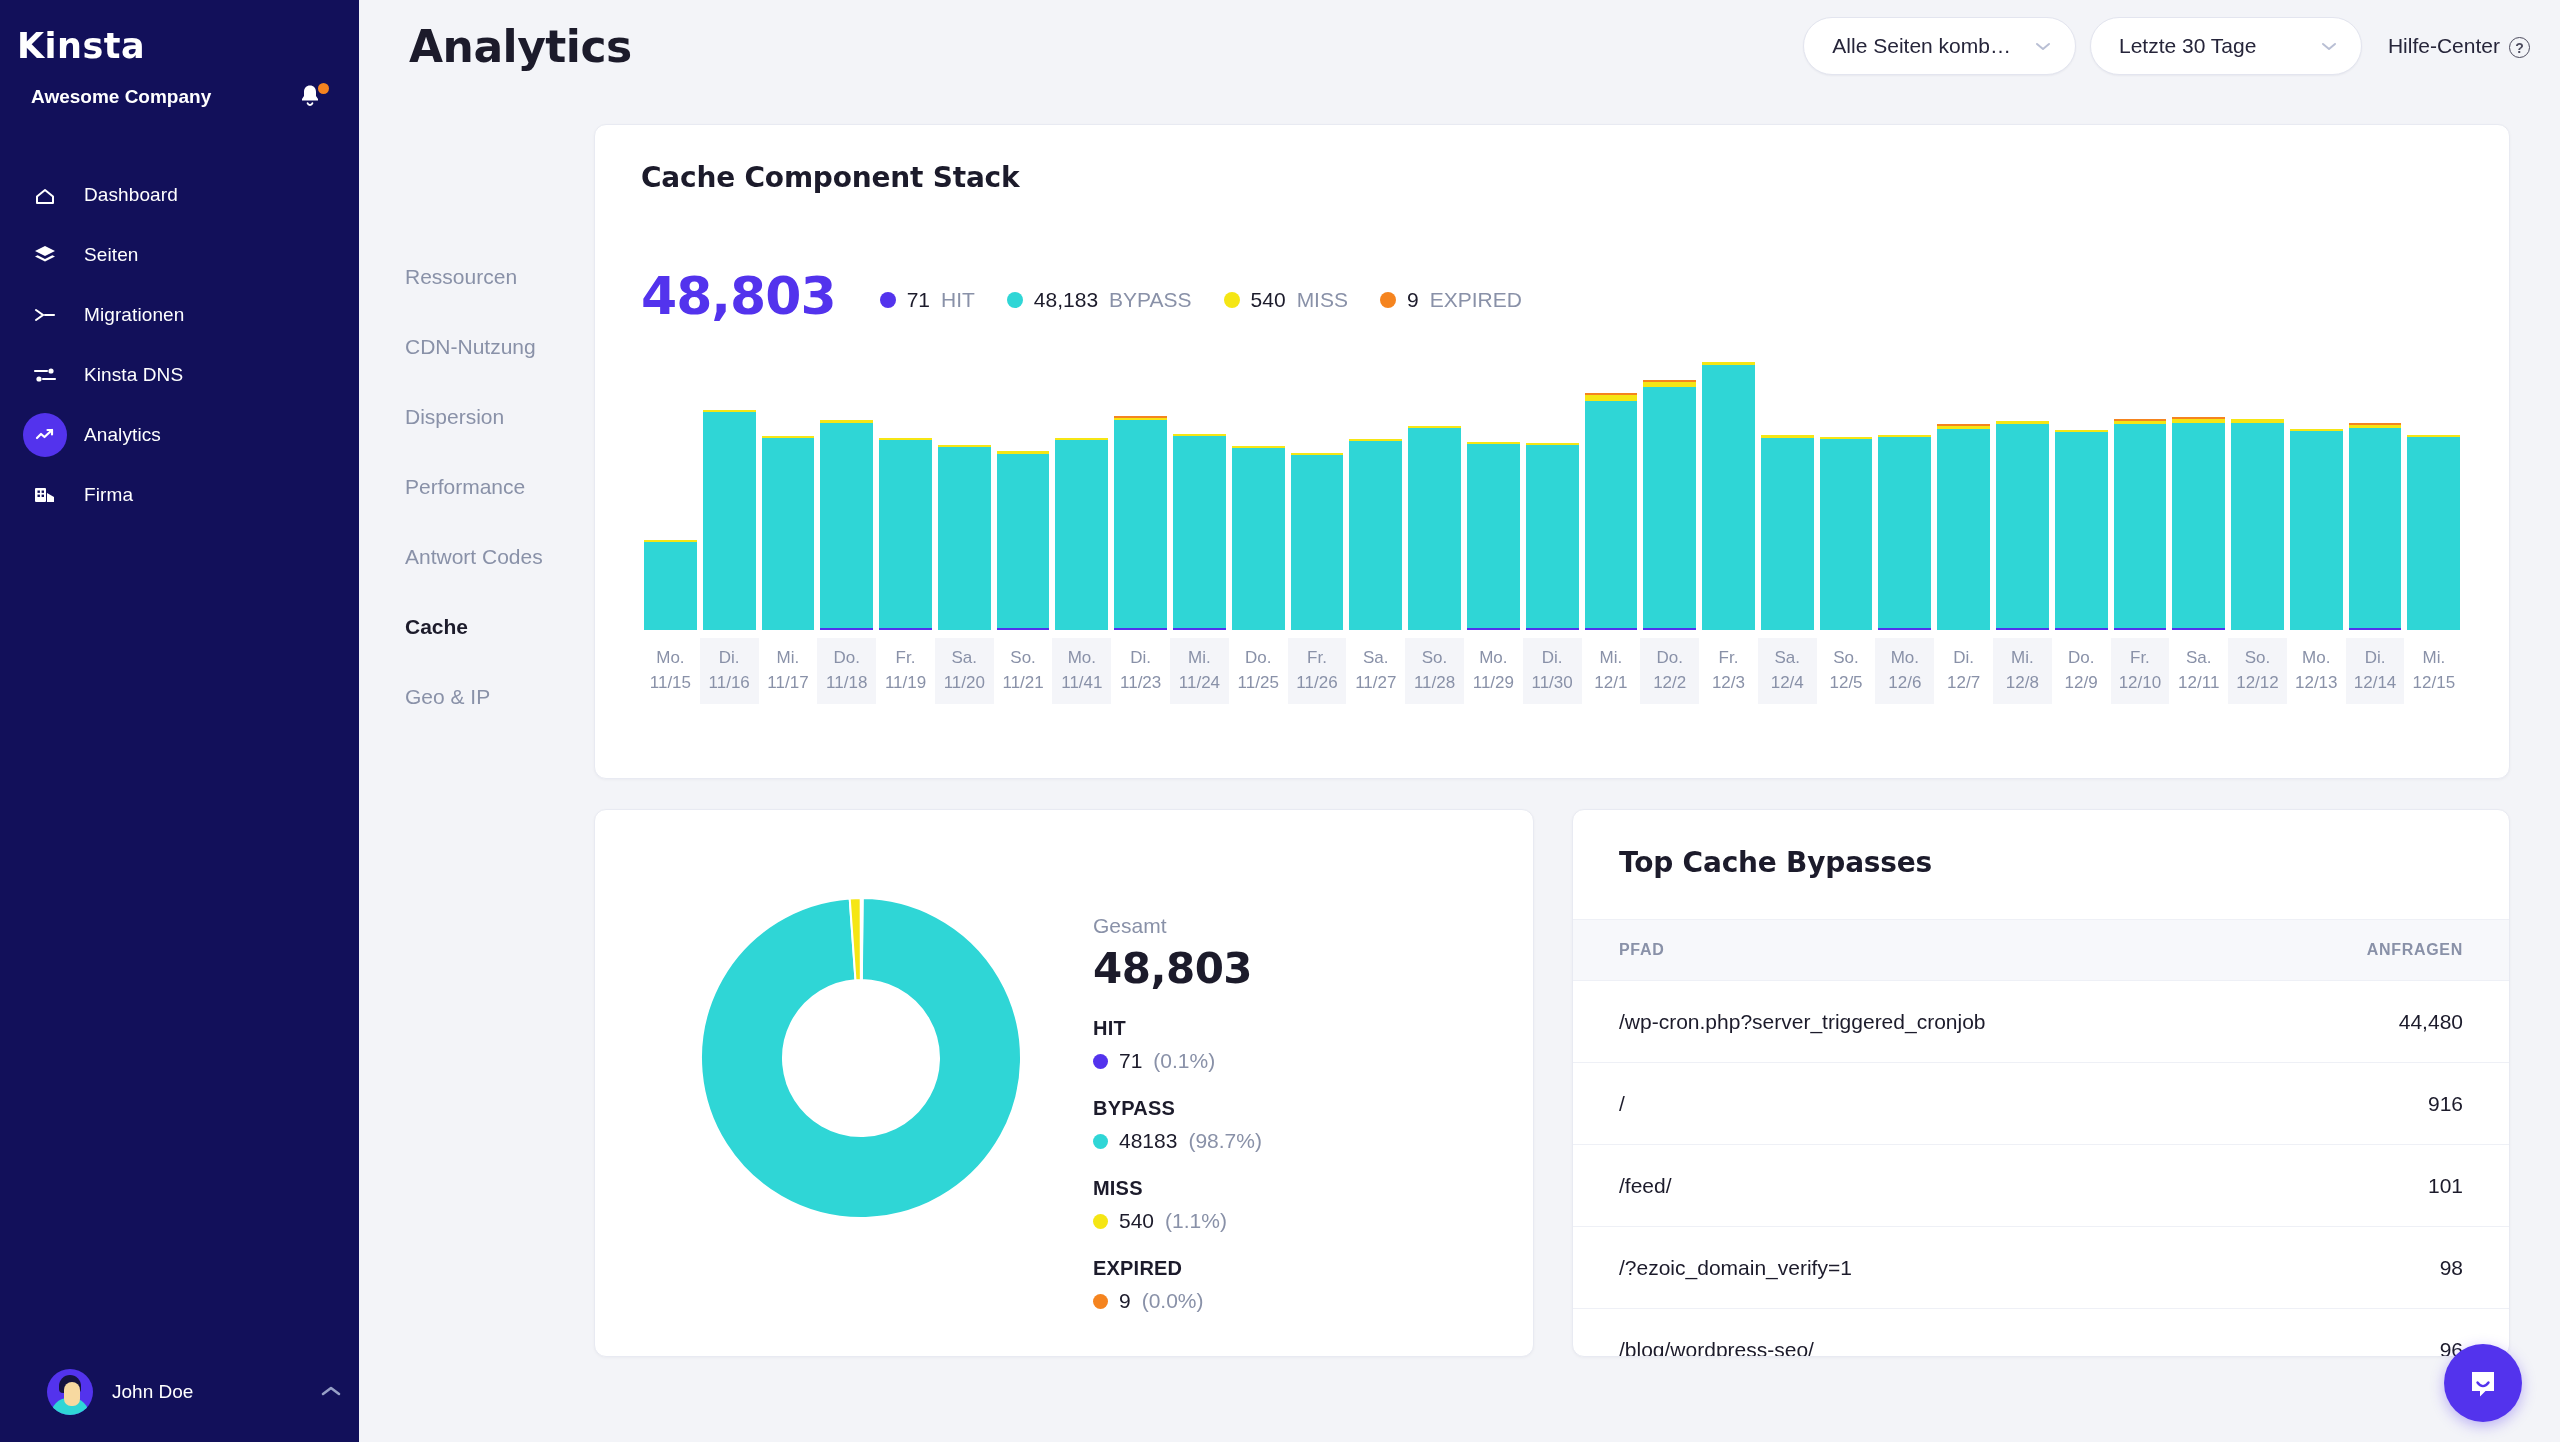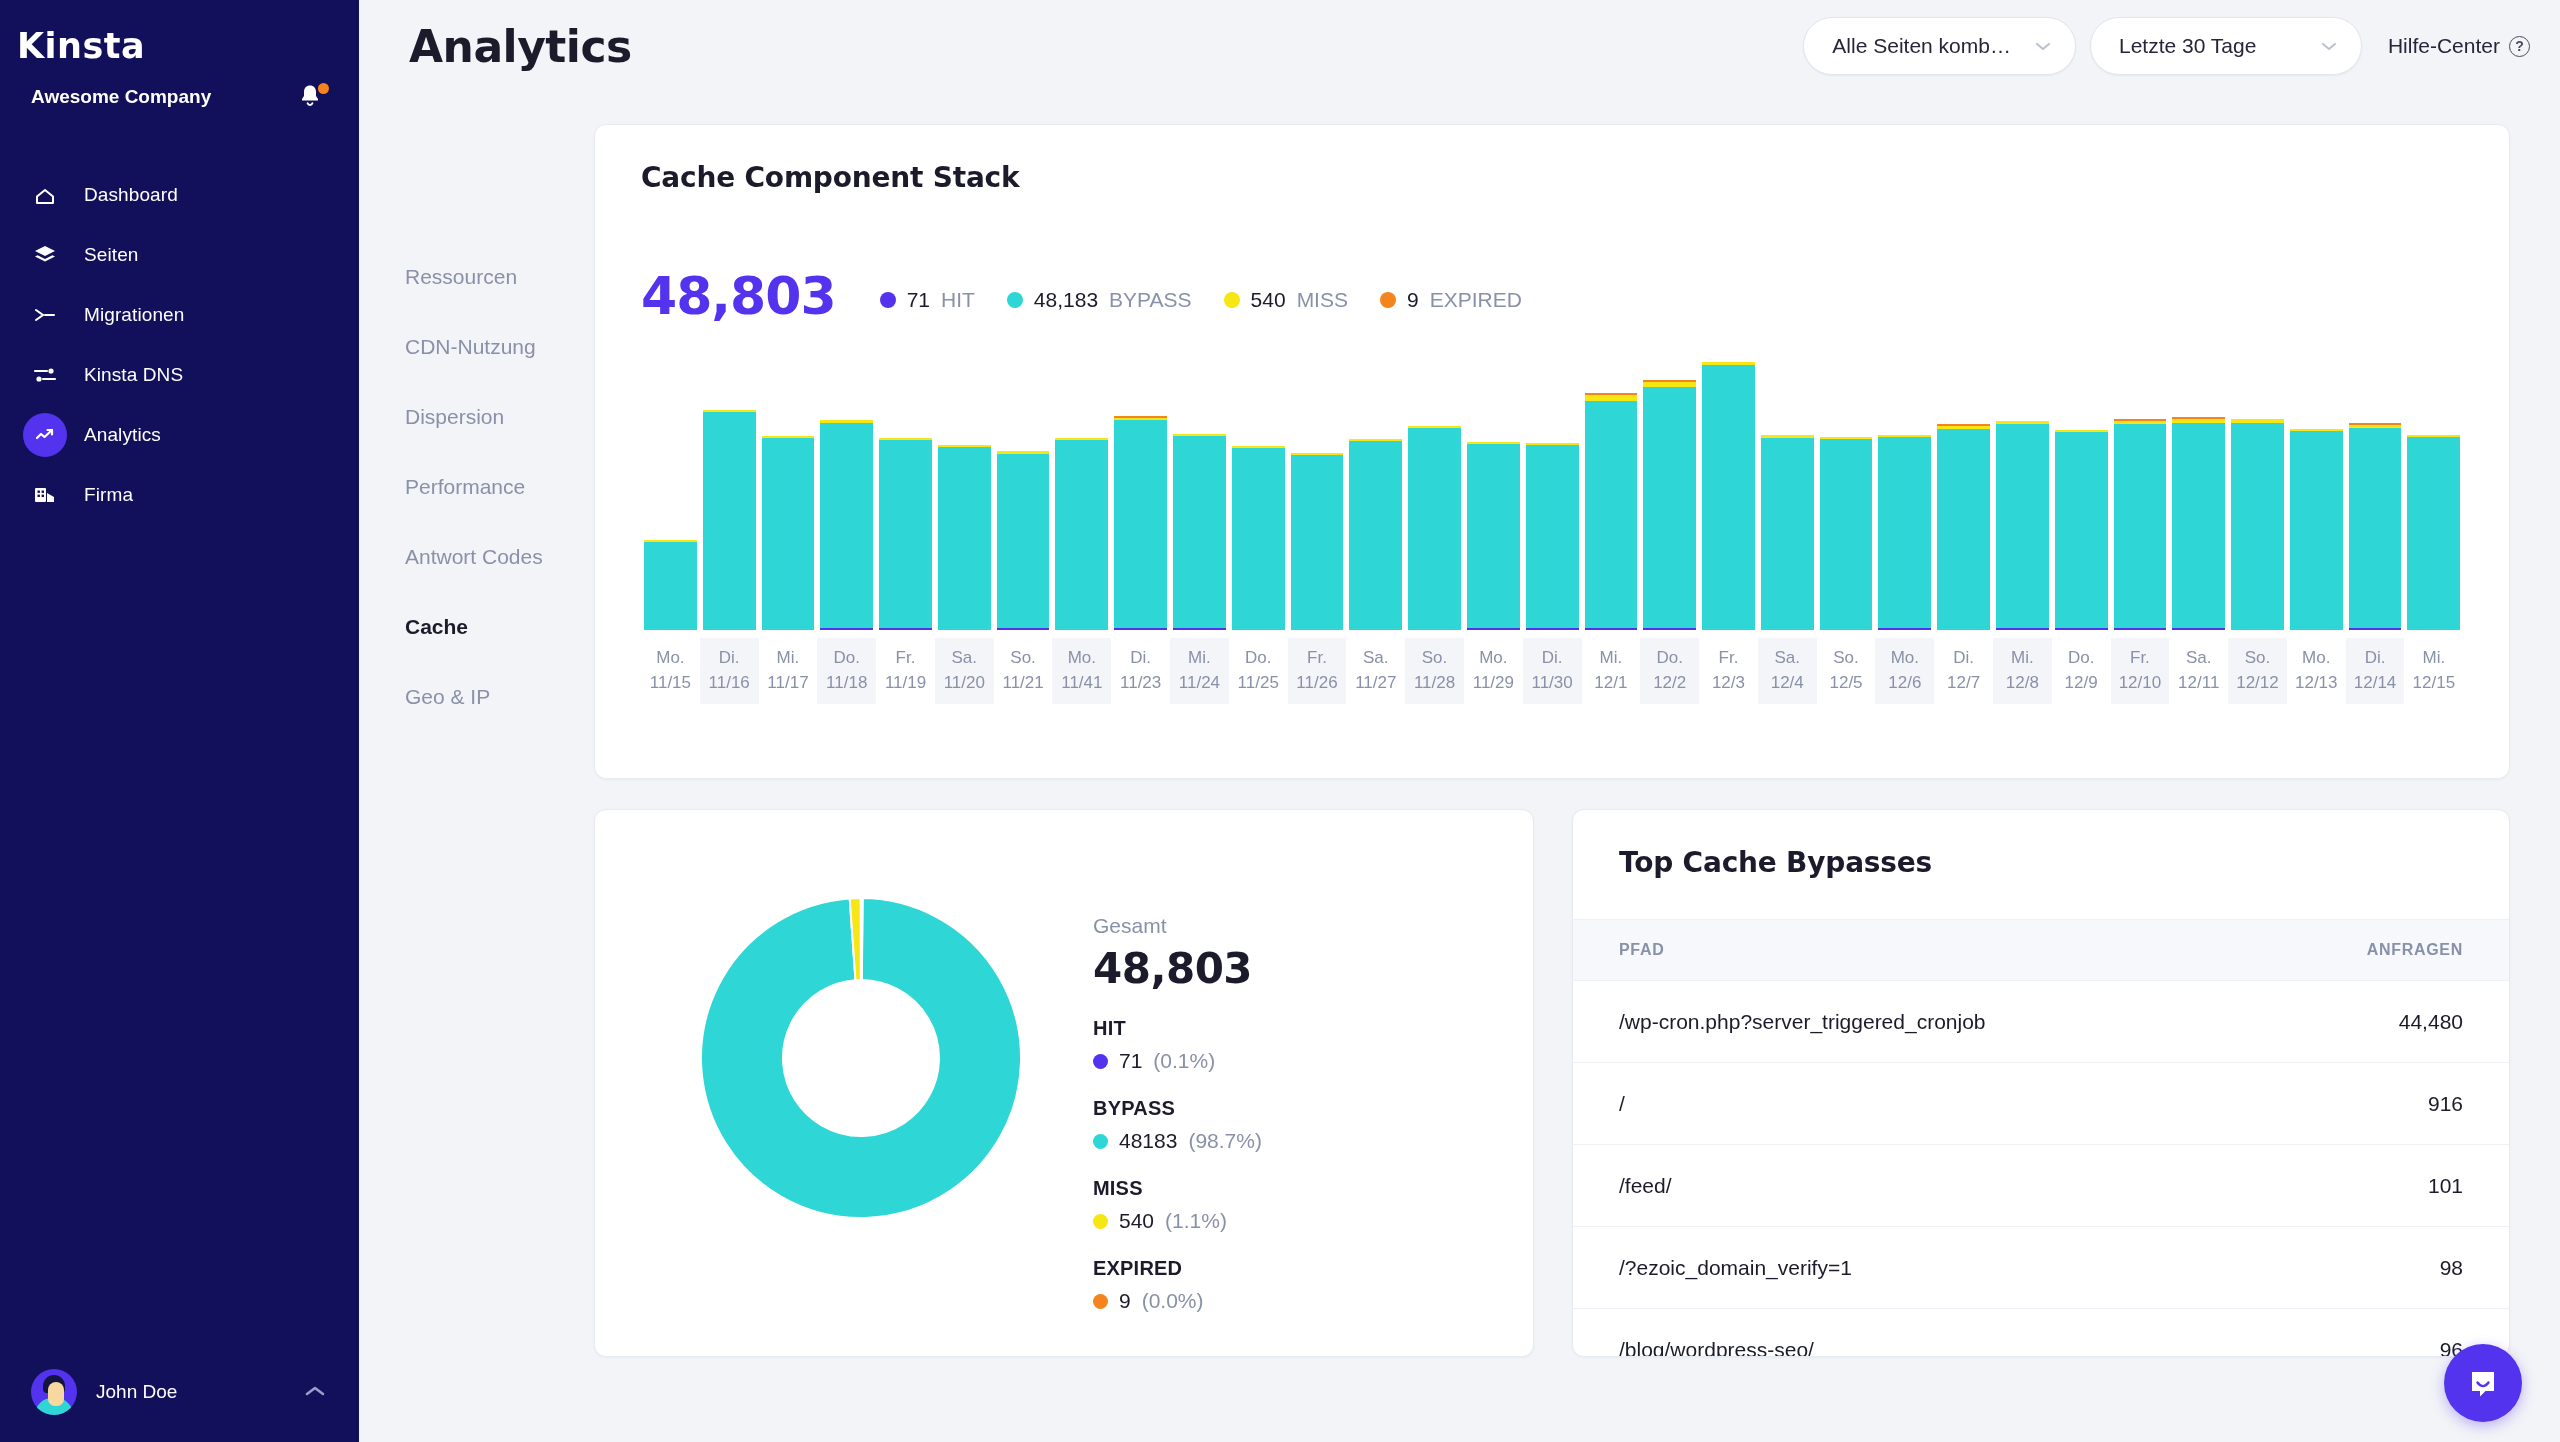--- a/index.html
+++ b/index.html
@@ -38,21 +38,21 @@
   .nav-ico {
     width: 44px; height: 44px; display: flex; align-items: center;
     justify-content: center; flex: 0 0 44px;
   }
   .nav-item.active .nav-ico { background: #5333ed; border-radius: 50%; }
   .nav-label {
     color: #fff; font-size: 19px; font-weight: 500; margin-left: 17px;
     letter-spacing: 0.1px;
   }
   .profile {
-    position: absolute; left: 0; bottom: 24px; width: 359px;
+    position: absolute; left: 16px; bottom: 24px; width: 359px;
     display: flex; align-items: center; padding: 0 31px; height: 52px;
     cursor: pointer;
   }
   .avatar {
     width: 46px; height: 46px; border-radius: 50%;
     background: #5333ed; overflow: hidden; position: relative; flex: 0 0 46px;
   }
   .avatar .hair { position:absolute; left:12px; top:6px; width:22px; height:18px;
     background:#15133f; border-radius: 11px 11px 4px 4px; }
   .avatar .body { position:absolute; left:4px; bottom:0; width:38px; height:17px;
@@ -74,21 +74,21 @@
   .topbar-right { margin-left: auto; display: flex; align-items: center; gap: 14px; }
   .select {
     height: 58px; border-radius: 29px; background: #fff; border: 1px solid #e3e5ef;
     display: flex; align-items: center; padding: 0 22px 0 28px; cursor: pointer;
     min-width: 272px; justify-content: space-between;
     box-shadow: 0 1px 2px rgba(20,22,60,.05);
   }
   .select-label { font-size: 21px; color: #26253a; }
   .chev-dn { color:#b9bfd4; font-size: 18px; margin-left: 22px; }
   .help {
-    display: flex; align-items: center; gap: 9px; margin-left: 12px;
+    display: flex; align-items: flex-end; gap: 9px; margin-left: 12px;
     font-size: 21px; color: #26253a; cursor: pointer;
   }
   .help-circ {
     width: 21px; height: 21px; border: 1.6px solid #4c4b5e; border-radius: 50%;
     font-size: 14px; display: flex; align-items: center; justify-content: center;
     color: #4c4b5e; font-weight: 700;
   }
 
   .body-row { display: flex; padding: 0 0 0 0; }
   .subnav { width: 235px; flex: 0 0 235px; padding: 150px 0 0 46px; }

